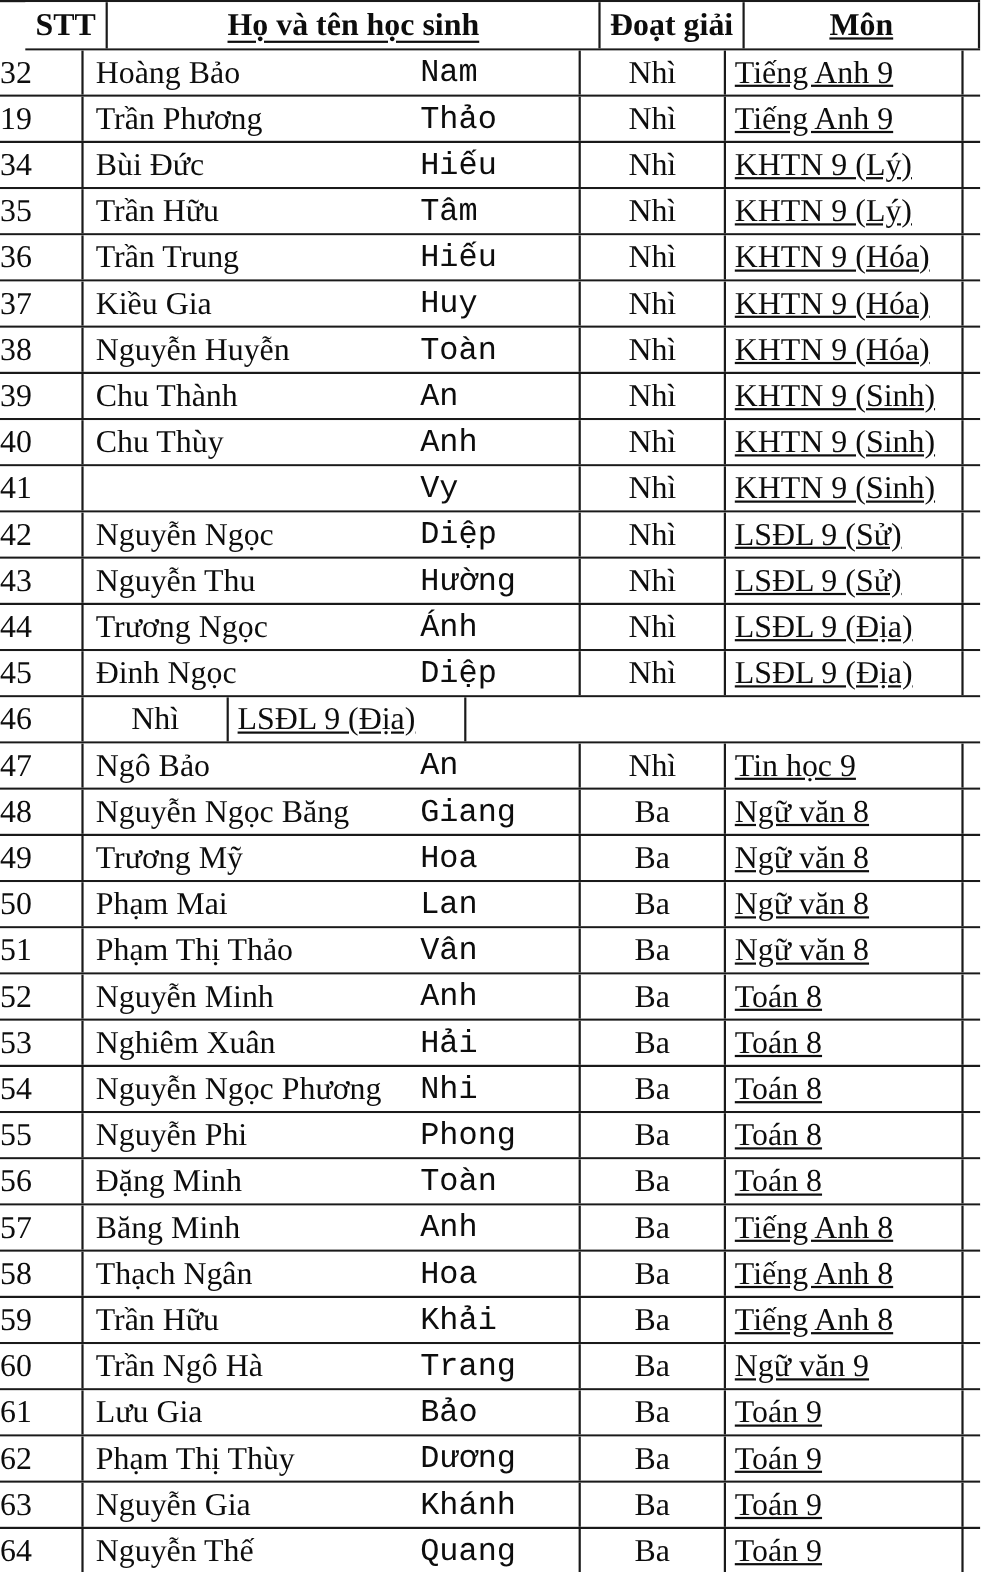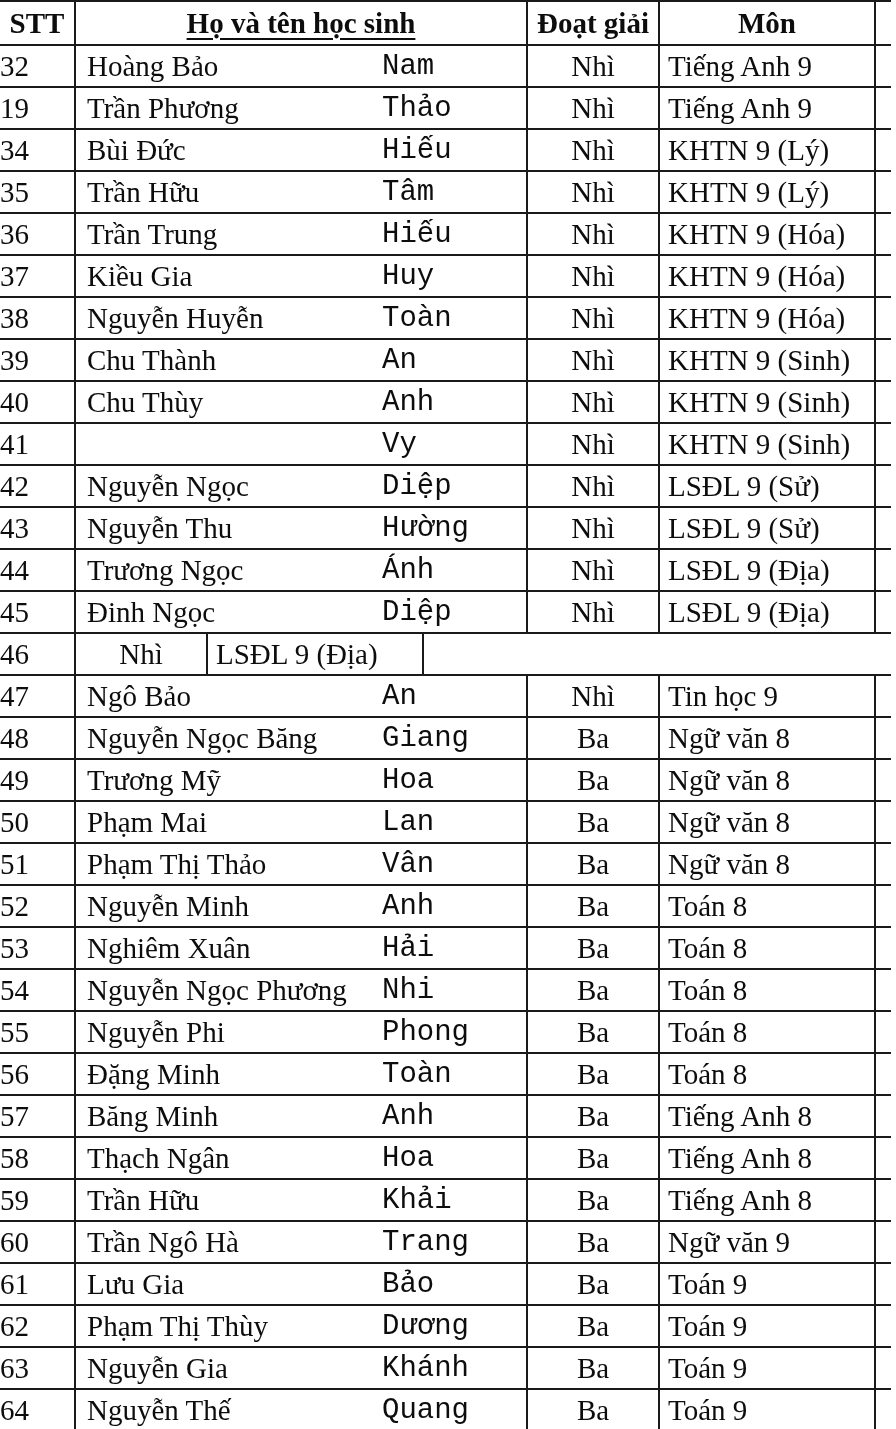--- a/index.html
+++ b/index.html
@@ -22,35 +22,36 @@
   .row {
     display: flex;
     height: 42px;
     box-sizing: border-box;
     border-bottom: 2px solid #1a1a1a;
     background: #ffffff;
   }
   .row.header-row {
     height: 44px;
     font-weight: bold;
+    margin-left: 23px;
   }
   .cell {
     box-sizing: border-box;
     border-right: 2px solid #1a1a1a;
     display: flex;
     align-items: center;
     font-size: 29px;
     line-height: 1;
     white-space: nowrap;
     overflow: hidden;
   }
   .c-stt  { width: 76px;  justify-content: flex-start; padding-right: 13px; }
   .c-name { width: 452px; position: relative; padding-left: 11px; }
   .c-giai { width: 132px; justify-content: center; text-align: center; }
-  .c-mon  { width: 216px; padding-left: 8px; }
+  .c-mon  { width: 216px; padding-left: 8px; text-decoration: underline; }
 
   .header-row .cell {
     justify-content: center;
     padding: 0;
   }
   .underlined {
     text-decoration: underline;
     text-decoration-thickness: 2px;
     text-underline-offset: 5px;
   }

